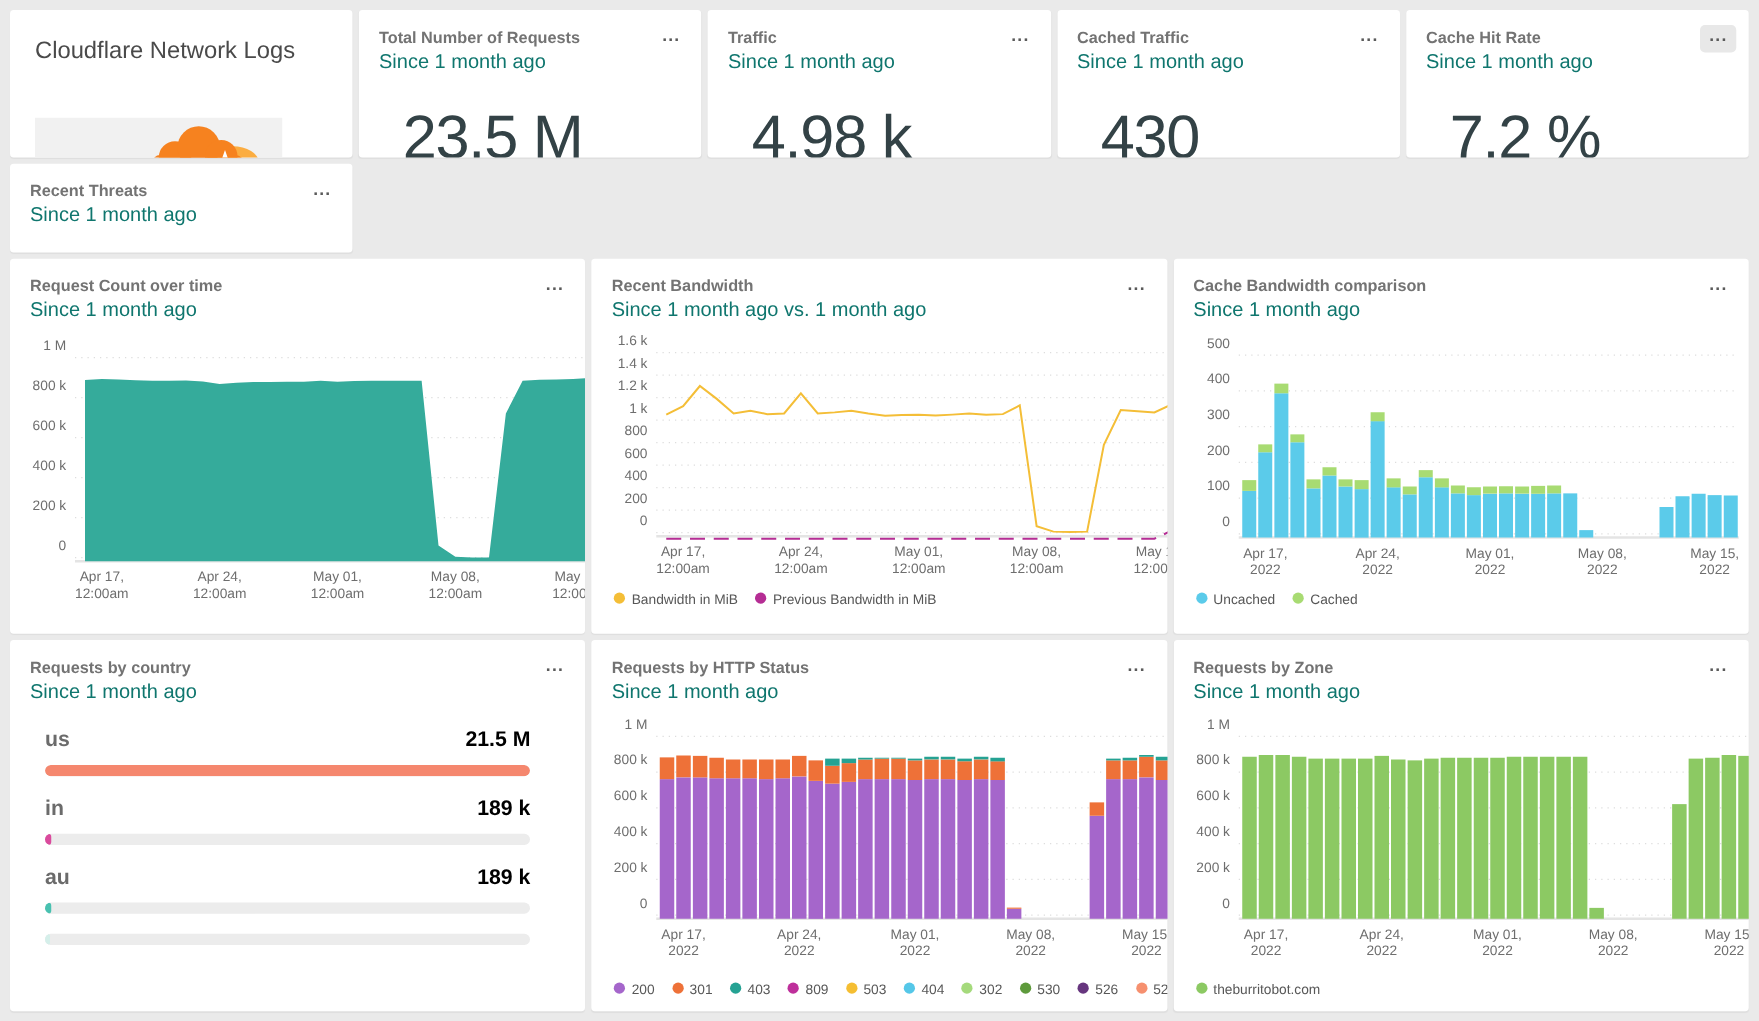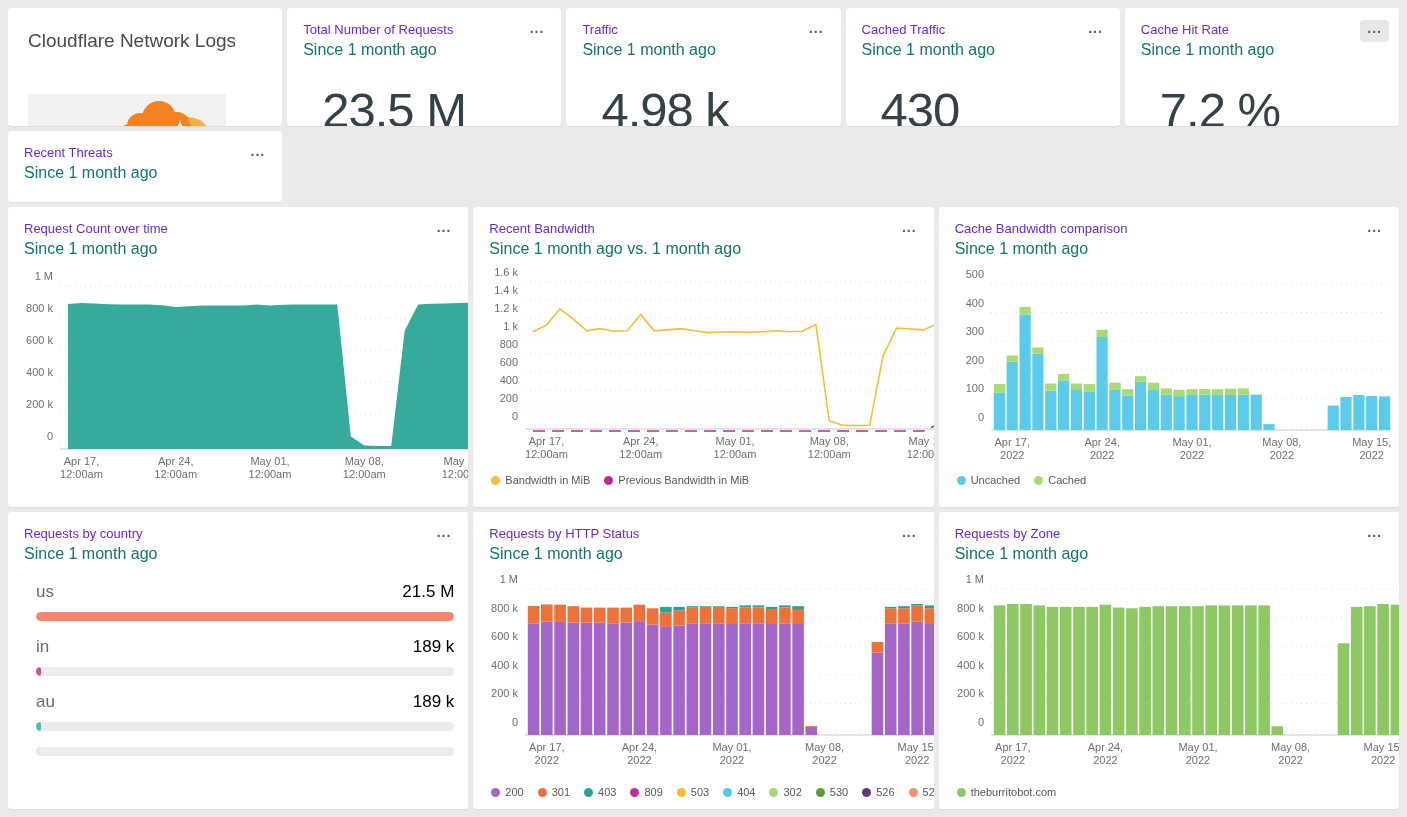--- a/index.html
+++ b/index.html
@@ -9,42 +9,42 @@
     font-family:"Liberation Sans",sans-serif;
     -webkit-font-smoothing:antialiased;
   }
   .dash{padding:8px;display:flex;flex-direction:column;gap:5px;}
   .row{display:grid;gap:5px;}
   #row1{grid-template-columns:repeat(5,1fr);height:194px;}
   #row2{grid-template-columns:repeat(3,1fr);height:300px;}
   #row3{grid-template-columns:repeat(3,1fr);height:297px;}
   .panel{background:#fff;border-radius:3px;position:relative;overflow:hidden;box-shadow:0 1px 1px rgba(0,0,0,.05);}
   .phead{position:absolute;top:14px;left:16px;right:44px;z-index:3;}
-  .ptitle{margin:0;font-size:13px;font-weight:normal;color:#6d28d9;line-height:16px;}
+  .ptitle{margin:0;font-size:13px;font-weight:bold;color:#737373;line-height:16px;}
   .psub{font-size:16px;color:#0f766e;margin-top:3px;}
   .pmenu{position:absolute;top:12px;right:10px;z-index:4;border:0;background:transparent;
          color:#5A5A5A;font-size:14px;font-weight:bold;letter-spacing:1px;line-height:10px;
          padding:3px 7px 9px 7px;border-radius:4px;cursor:pointer;font-family:inherit;}
   .pmenu.hl{background:#E8E8E8;}
   
   .stat-value{position:absolute;left:35px;top:74px;font-size:49px;font-weight:400;color:#334246;letter-spacing:-1px;white-space:nowrap;}
   .stat-unit{position:absolute;left:28px;top:140px;font-size:20px;color:#8C8C8C;}
   
   .brand-title{margin:0;padding:18px 20px 0 20px;font-size:19px;font-weight:400;color:#4A4A4A;line-height:29px;}
   .logo-box{position:absolute;left:20px;top:86px;width:221px;height:76px;}
   
   svg.chart{position:absolute;left:0;top:0;z-index:1;}
   svg.chart text{font-family:"Liberation Sans",sans-serif;}
   .legend{position:absolute;left:18px;display:flex;gap:14px;align-items:center;z-index:3;flex-wrap:nowrap;}
-  .legend .item{display:flex;align-items:center;font-size:11px;color:#575757;white-space:nowrap;}
+  .legend .item{display:flex;font-size:11px;color:#575757;white-space:nowrap;}
   .legend .dot{width:9px;height:9px;border-radius:50%;display:inline-block;margin-right:5px;flex:none;}
   .legend.mid{top:267px;}
   .legend.bot{top:274px;}
   
-  .clist{position:absolute;left:28px;right:14px;top:70px;z-index:2;}
+  .clist{position:absolute;left:28px;right:44px;top:70px;z-index:2;font-weight:bold;}
   .crow{margin-bottom:16px;}
   .crow .line1{display:flex;justify-content:space-between;align-items:baseline;margin-bottom:10px;}
   .crow .cc{font-size:17px;color:#6B6B6B;}
   .crow .cv{font-size:17px;color:#000000;}
   .ctrack{height:9px;border-radius:5px;background:#ECECEC;overflow:hidden;position:relative;}
   .cfill{position:absolute;left:0;top:0;height:9px;border-radius:5px;min-width:4px;}
 </style>
 </head>
 <body>
 

